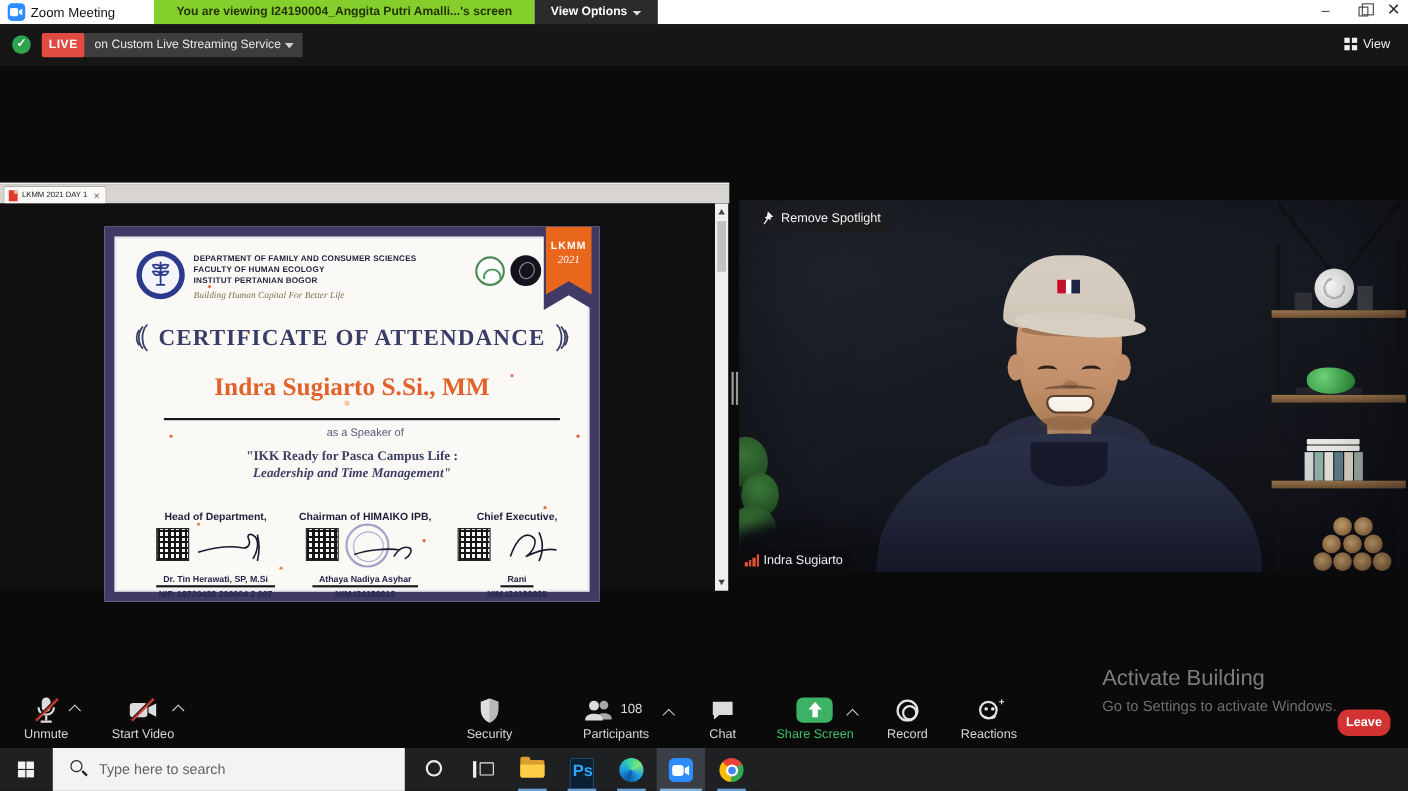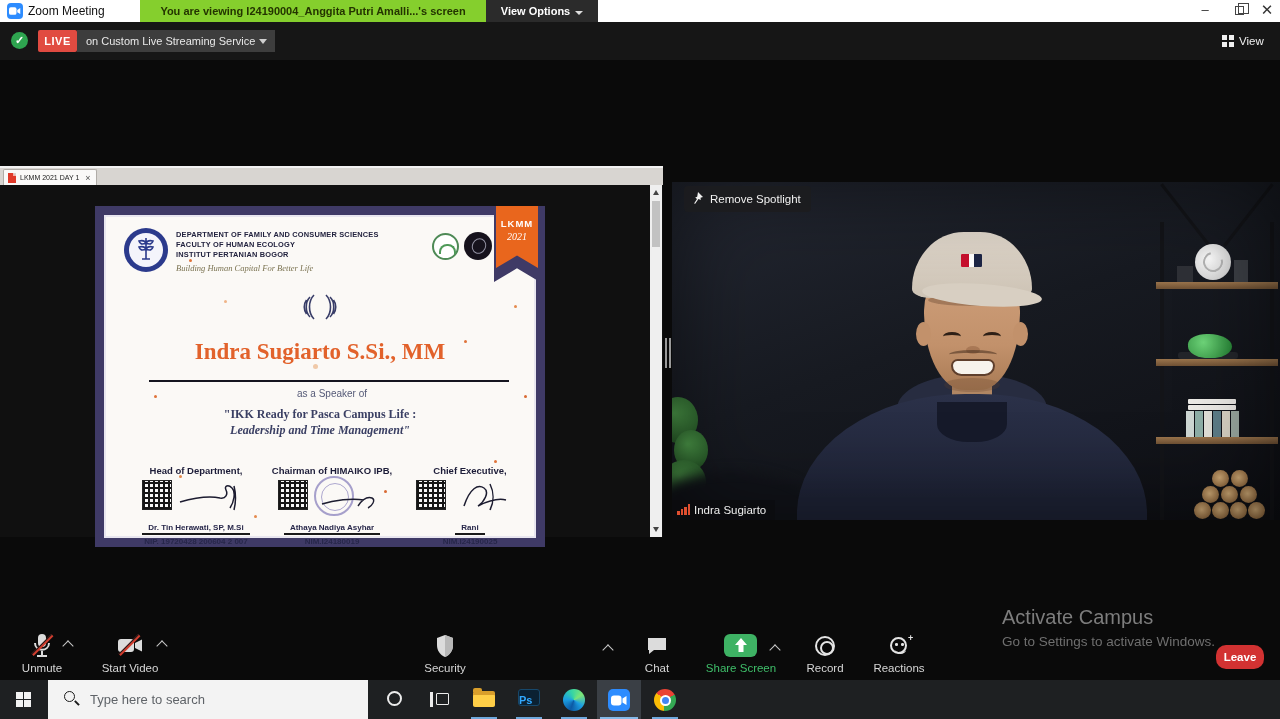--- a/index.html
+++ b/index.html
@@ -201,22 +201,22 @@
   .mag { position:absolute; left:16px; top:11px; width:11px; height:11px; border:1.8px solid #1a1a1a; border-radius:50%; }
   .mag::after { content:""; position:absolute; left:9px; top:10px; width:6px; height:1.8px; background:#1a1a1a; transform:rotate(45deg); }
   .search-text { position:absolute; left:42px; top:0; line-height:39px; font-size:13px; color:#5f6368; }
   .task-icon { position:absolute; top:0; width:44px; height:39px; cursor:pointer; }
   .cortana-ring { position:absolute; left:13px; top:11px; width:15px; height:15px; border:2.4px solid #ececec; border-radius:50%; }
   .tv-bar { position:absolute; left:12px; top:12px; width:3px; height:15px; background:#ececec; }
   .tv-rect { position:absolute; left:18px; top:13px; width:13px; height:12px; border:1.8px solid #ececec; border-radius:1px; }
   .folder-back { position:absolute; left:11px; top:11px; width:22px; height:15px; background:#d99e2b; border-radius:2px; }
   .folder-back::before { content:""; position:absolute; left:0; top:-3px; width:9px; height:4px; background:#d99e2b; border-radius:2px 2px 0 0; }
   .folder-front { position:absolute; left:11px; top:15px; width:22px; height:12px; background:#ffce47; border-radius:1px 1px 2px 2px; }
-  .ps-icon { position:absolute; left:11px; top:9px; width:22px; height:17px; background:#0b2133; border:1px solid #17486b; border-radius:3px;
-    color:#31a8ff; font-size:11px; font-weight:bold; text-align:left; line-height:21px; }
+  .ps-icon { position:absolute; left:11px; top:9px; width:22px; height:30px; background:#0b2133; border:1px solid #17486b; border-radius:3px;
+    color:#31a8ff; font-size:15px; font-weight:bold; text-align:right; line-height:21px; }
   .edge-icon { position:absolute; left:11px; top:9px; width:22px; height:22px; border-radius:50%;
     background:conic-gradient(from 200deg, #0c59a4, #1b9de2, #35d4a5, #7ce577, #1b9de2, #0c59a4); }
   .zoom-task { background:#3a3f45; }
   .zoom-task-icon { position:absolute; left:11px; top:9px; width:22px; height:22px; background:#2d8cff; border-radius:5px; }
   .zoom-task-icon svg { position:absolute; left:3px; top:6px; }
   .chrome-icon { position:absolute; left:11px; top:9px; width:22px; height:22px; border-radius:50%;
     background:conic-gradient(from -50deg, #ea4335 0deg 110deg, #34a853 110deg 235deg, #fbbc05 235deg 360deg); }
   .chrome-icon::before { content:""; position:absolute; left:5.5px; top:5.5px; width:11px; height:11px; background:#fff; border-radius:50%; }
   .chrome-icon::after { content:""; position:absolute; left:7.5px; top:7.5px; width:7px; height:7px; background:#4285f4; border-radius:50%; }
   .open-underline { position:absolute; top:37px; height:2px; width:26px; background:#6fa8dc; }
@@ -284,20 +284,21 @@
         <div class="logo-black"></div>
         <div class="ribbon-back"></div>
         <div class="ribbon">
           <div class="r1">LKMM</div>
           <div class="r2">2021</div>
         </div>
         <div class="cert-title-row">
           <svg width="14" height="28" viewBox="0 0 14 28">
               <path d="M12 2 C6 8 6 20 12 26 M8 4 C3 9 3 19 8 24 M4.5 7 C1.5 11 1.5 17 4.5 21" stroke="#383d68" stroke-width="1.6" fill="none"></path>
             </svg>
+          <span class="cert-title">CERTIFICATE OF ATTENDANCE</span>
           <svg width="14" height="28" viewBox="0 0 14 28">
               <path d="M2 2 C8 8 8 20 2 26 M6 4 C11 9 11 19 6 24 M9.5 7 C12.5 11 12.5 17 9.5 21" stroke="#383d68" stroke-width="1.6" fill="none"></path>
             </svg>
         </div>
         <div class="recipient">Indra Sugiarto S.Si., MM</div>
         <div class="cert-line"></div>
         <div class="role-line">as a Speaker of</div>
         <div class="event-block">
           <div class="e2">"IKK Ready for Pasca Campus Life :</div>
           <div class="e3">Leadership and Time Management"</div>
@@ -417,21 +418,21 @@
           <span class="b1"></span>
           <span class="b2"></span>
           <span class="b3"></span>
           <span class="b4"></span>
         </span>
       <span>Indra Sugiarto</span>
     </div>
   </div>
 
   <div class="watermark">
-    <div class="w1">Activate Campus</div>
+    <div class="w1">Activate Building</div>
     <div class="w2">Go to Settings to activate Windows.</div>
   </div>
 
   <div class="tb-item" style="left:2px">
     <div class="tb-icon">
       <svg width="20" height="26" viewBox="0 0 20 26" style="position:absolute;left:30px">
         <rect x="6" y="1" width="8" height="13" rx="4" fill="#dcdcdc"></rect>
         <path d="M3 10 C3 19 17 19 17 10" stroke="#dcdcdc" stroke-width="2" fill="none"></path>
         <line x1="10" y1="18" x2="10" y2="22" stroke="#dcdcdc" stroke-width="2"></line>
         <line x1="5" y1="23" x2="15" y2="23" stroke="#dcdcdc" stroke-width="2"></line>
@@ -457,20 +458,32 @@
   <div class="tb-item" style="left:405px">
     <div class="tb-icon">
       <svg width="20" height="24" viewBox="0 0 20 24" style="position:absolute;left:30px;top:1px">
         <path d="M10 1 L18 4 V11 C18 17 14.5 21 10 23 C5.5 21 2 17 2 11 V4 Z" fill="#dcdcdc"></path>
         <path d="M10 1 L18 4 V11 C18 17 14.5 21 10 23 Z" fill="#b8b8b8"></path>
       </svg>
     </div>
     <div class="tb-label">Security</div>
   </div>
 
+  <div class="tb-item" style="left:514px;width:92px">
+    <div class="tb-icon">
+      <svg width="30" height="22" viewBox="0 0 30 22" style="position:absolute;left:16px;top:2px">
+        <circle cx="19" cy="6" r="4" fill="#a8a8a8"></circle>
+          <path d="M12 18 C12 12 26 12 26 18 V19 H12 Z" fill="#a8a8a8"></path>
+        <circle cx="10" cy="6.5" r="4.5" fill="#dcdcdc"></circle>
+          <path d="M2 19 C2 12 18 12 18 19 V20 H2 Z" fill="#dcdcdc"></path>
+      </svg>
+      <span style="position:absolute;left:50px;top:4px;font-size:12px;color:#dcdcdc">108</span>
+    </div>
+    <div class="tb-label">Participants</div>
+  </div>
   <span class="caret-up" style="left:604px;top:646px"></span>
 
   <div class="tb-item" style="left:617px">
     <div class="tb-icon">
       <svg width="22" height="22" viewBox="0 0 22 22" style="position:absolute;left:29px;top:2px">
         <path d="M2 3 H20 V15 H8 L3 19 V15 H2 Z" fill="#dcdcdc" rx="3"></path>
       </svg>
     </div>
     <div class="tb-label">Chat</div>
   </div>

